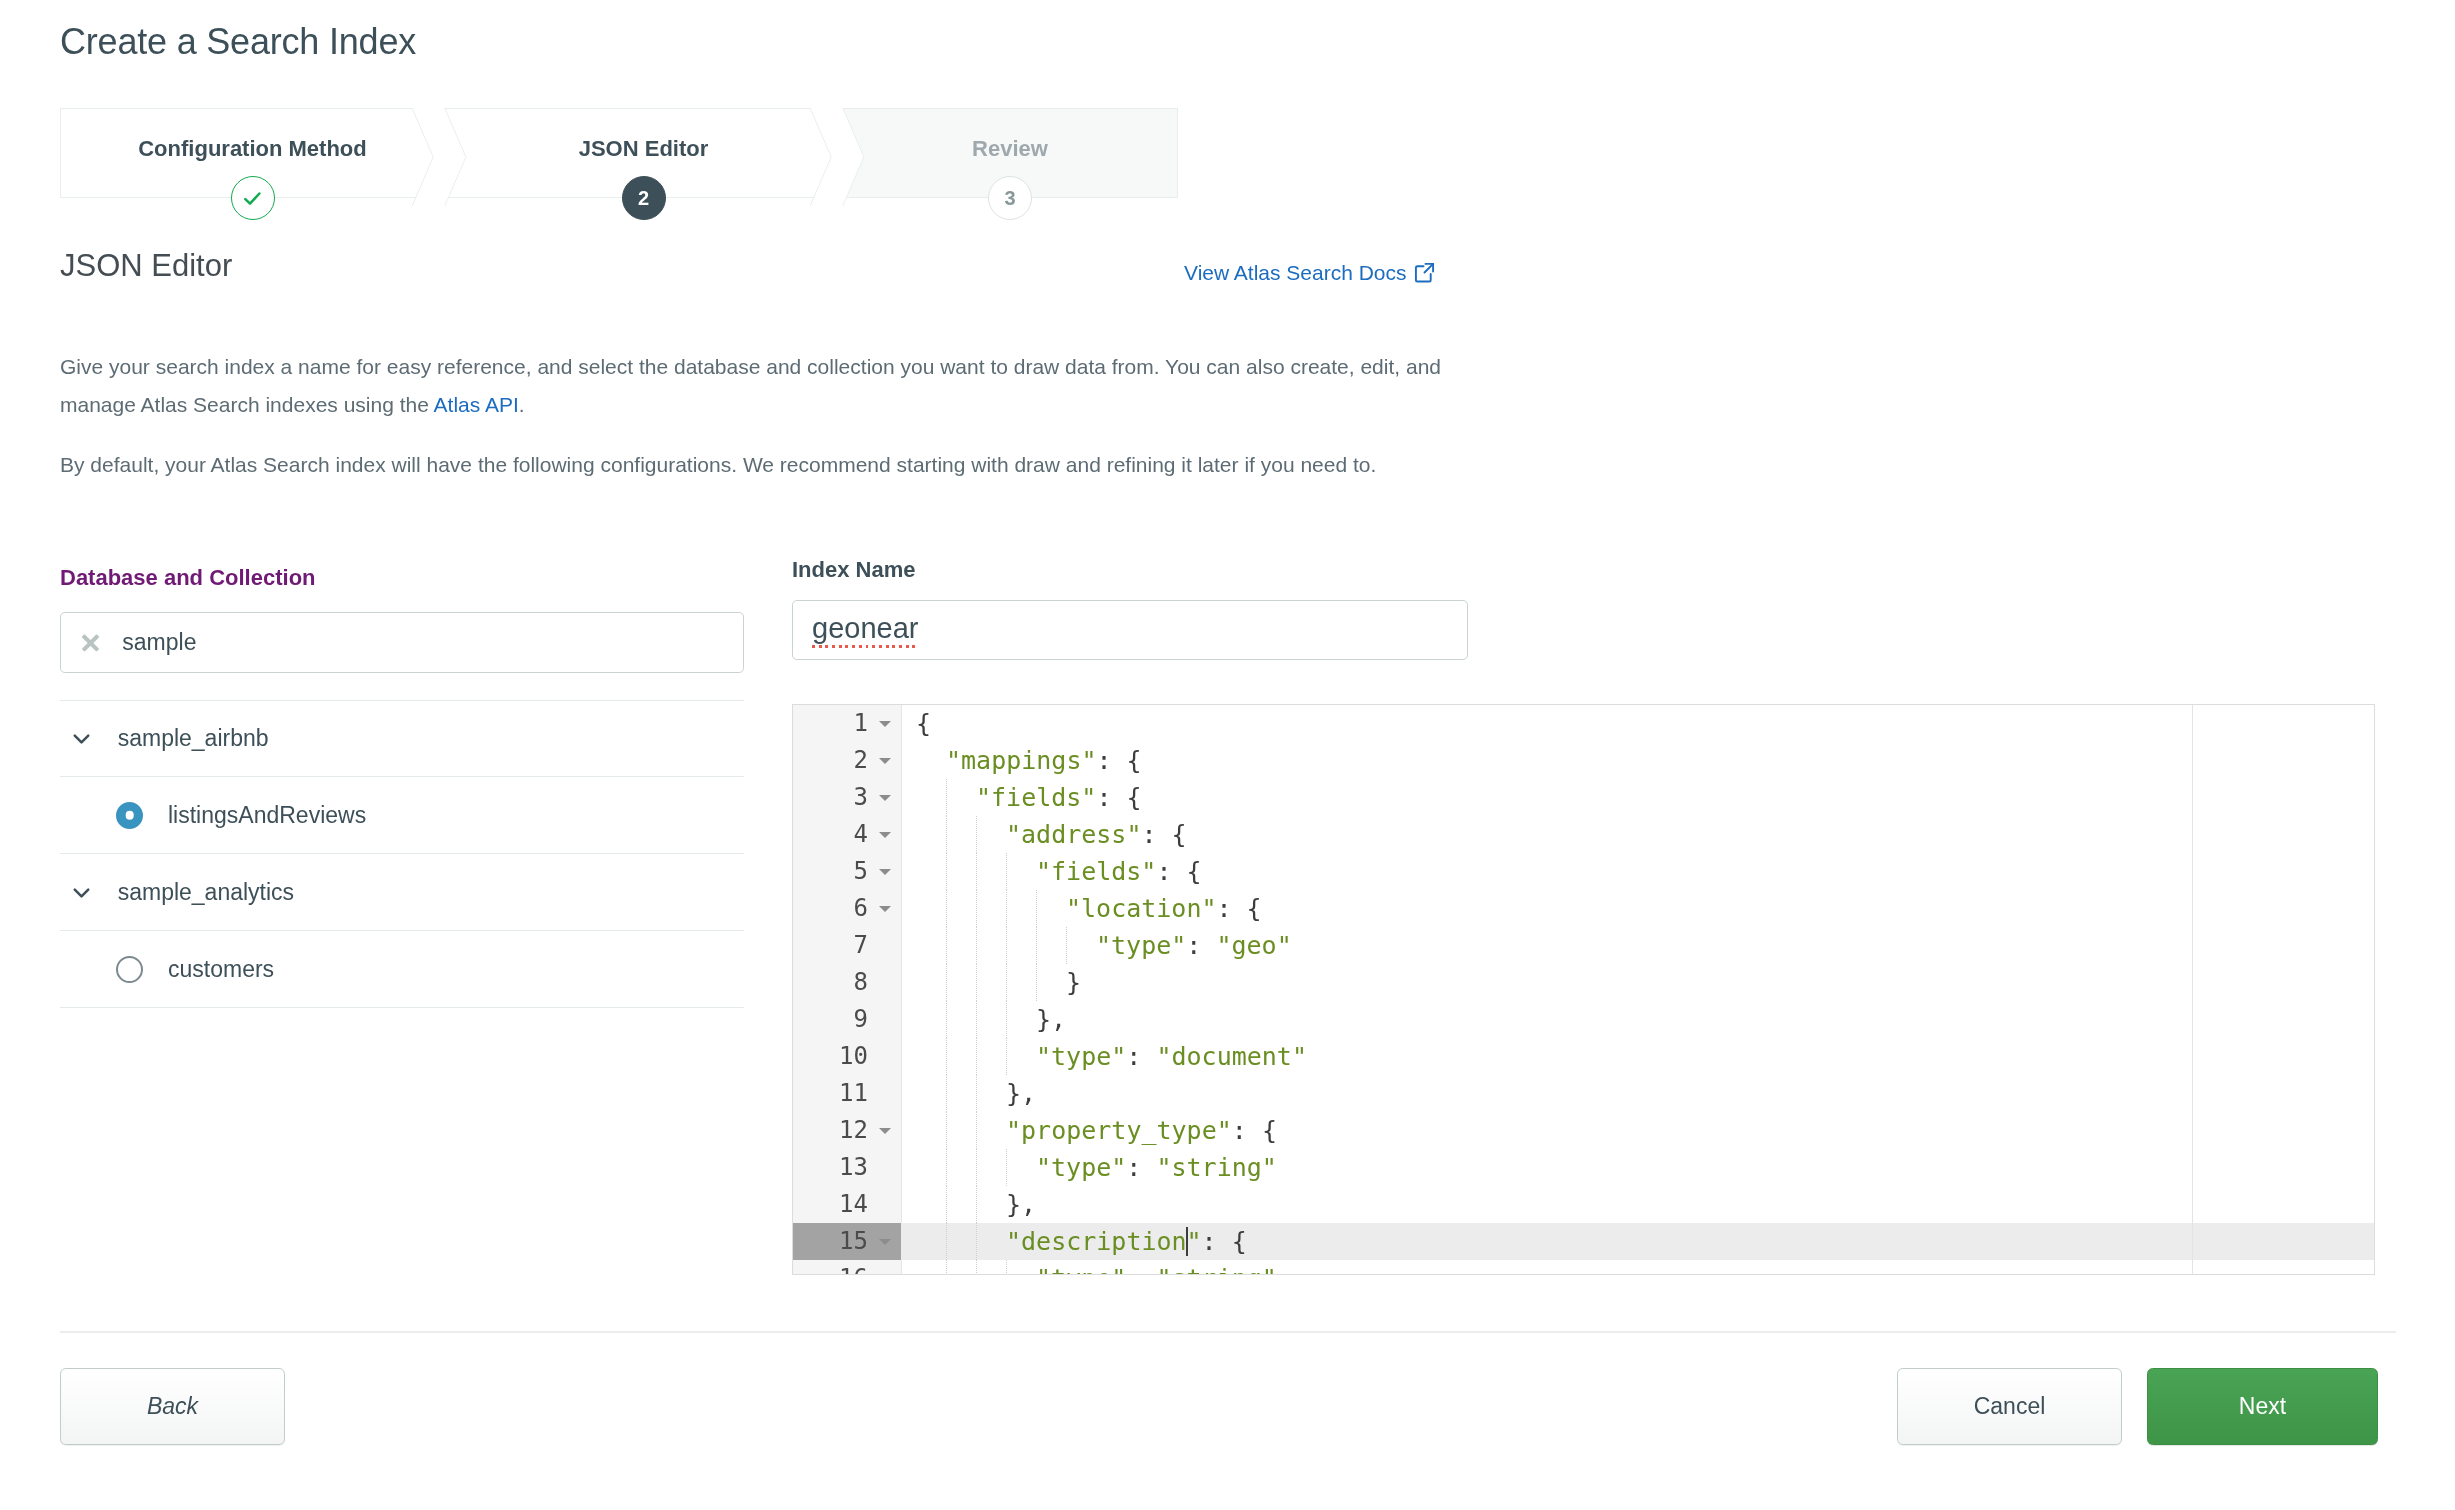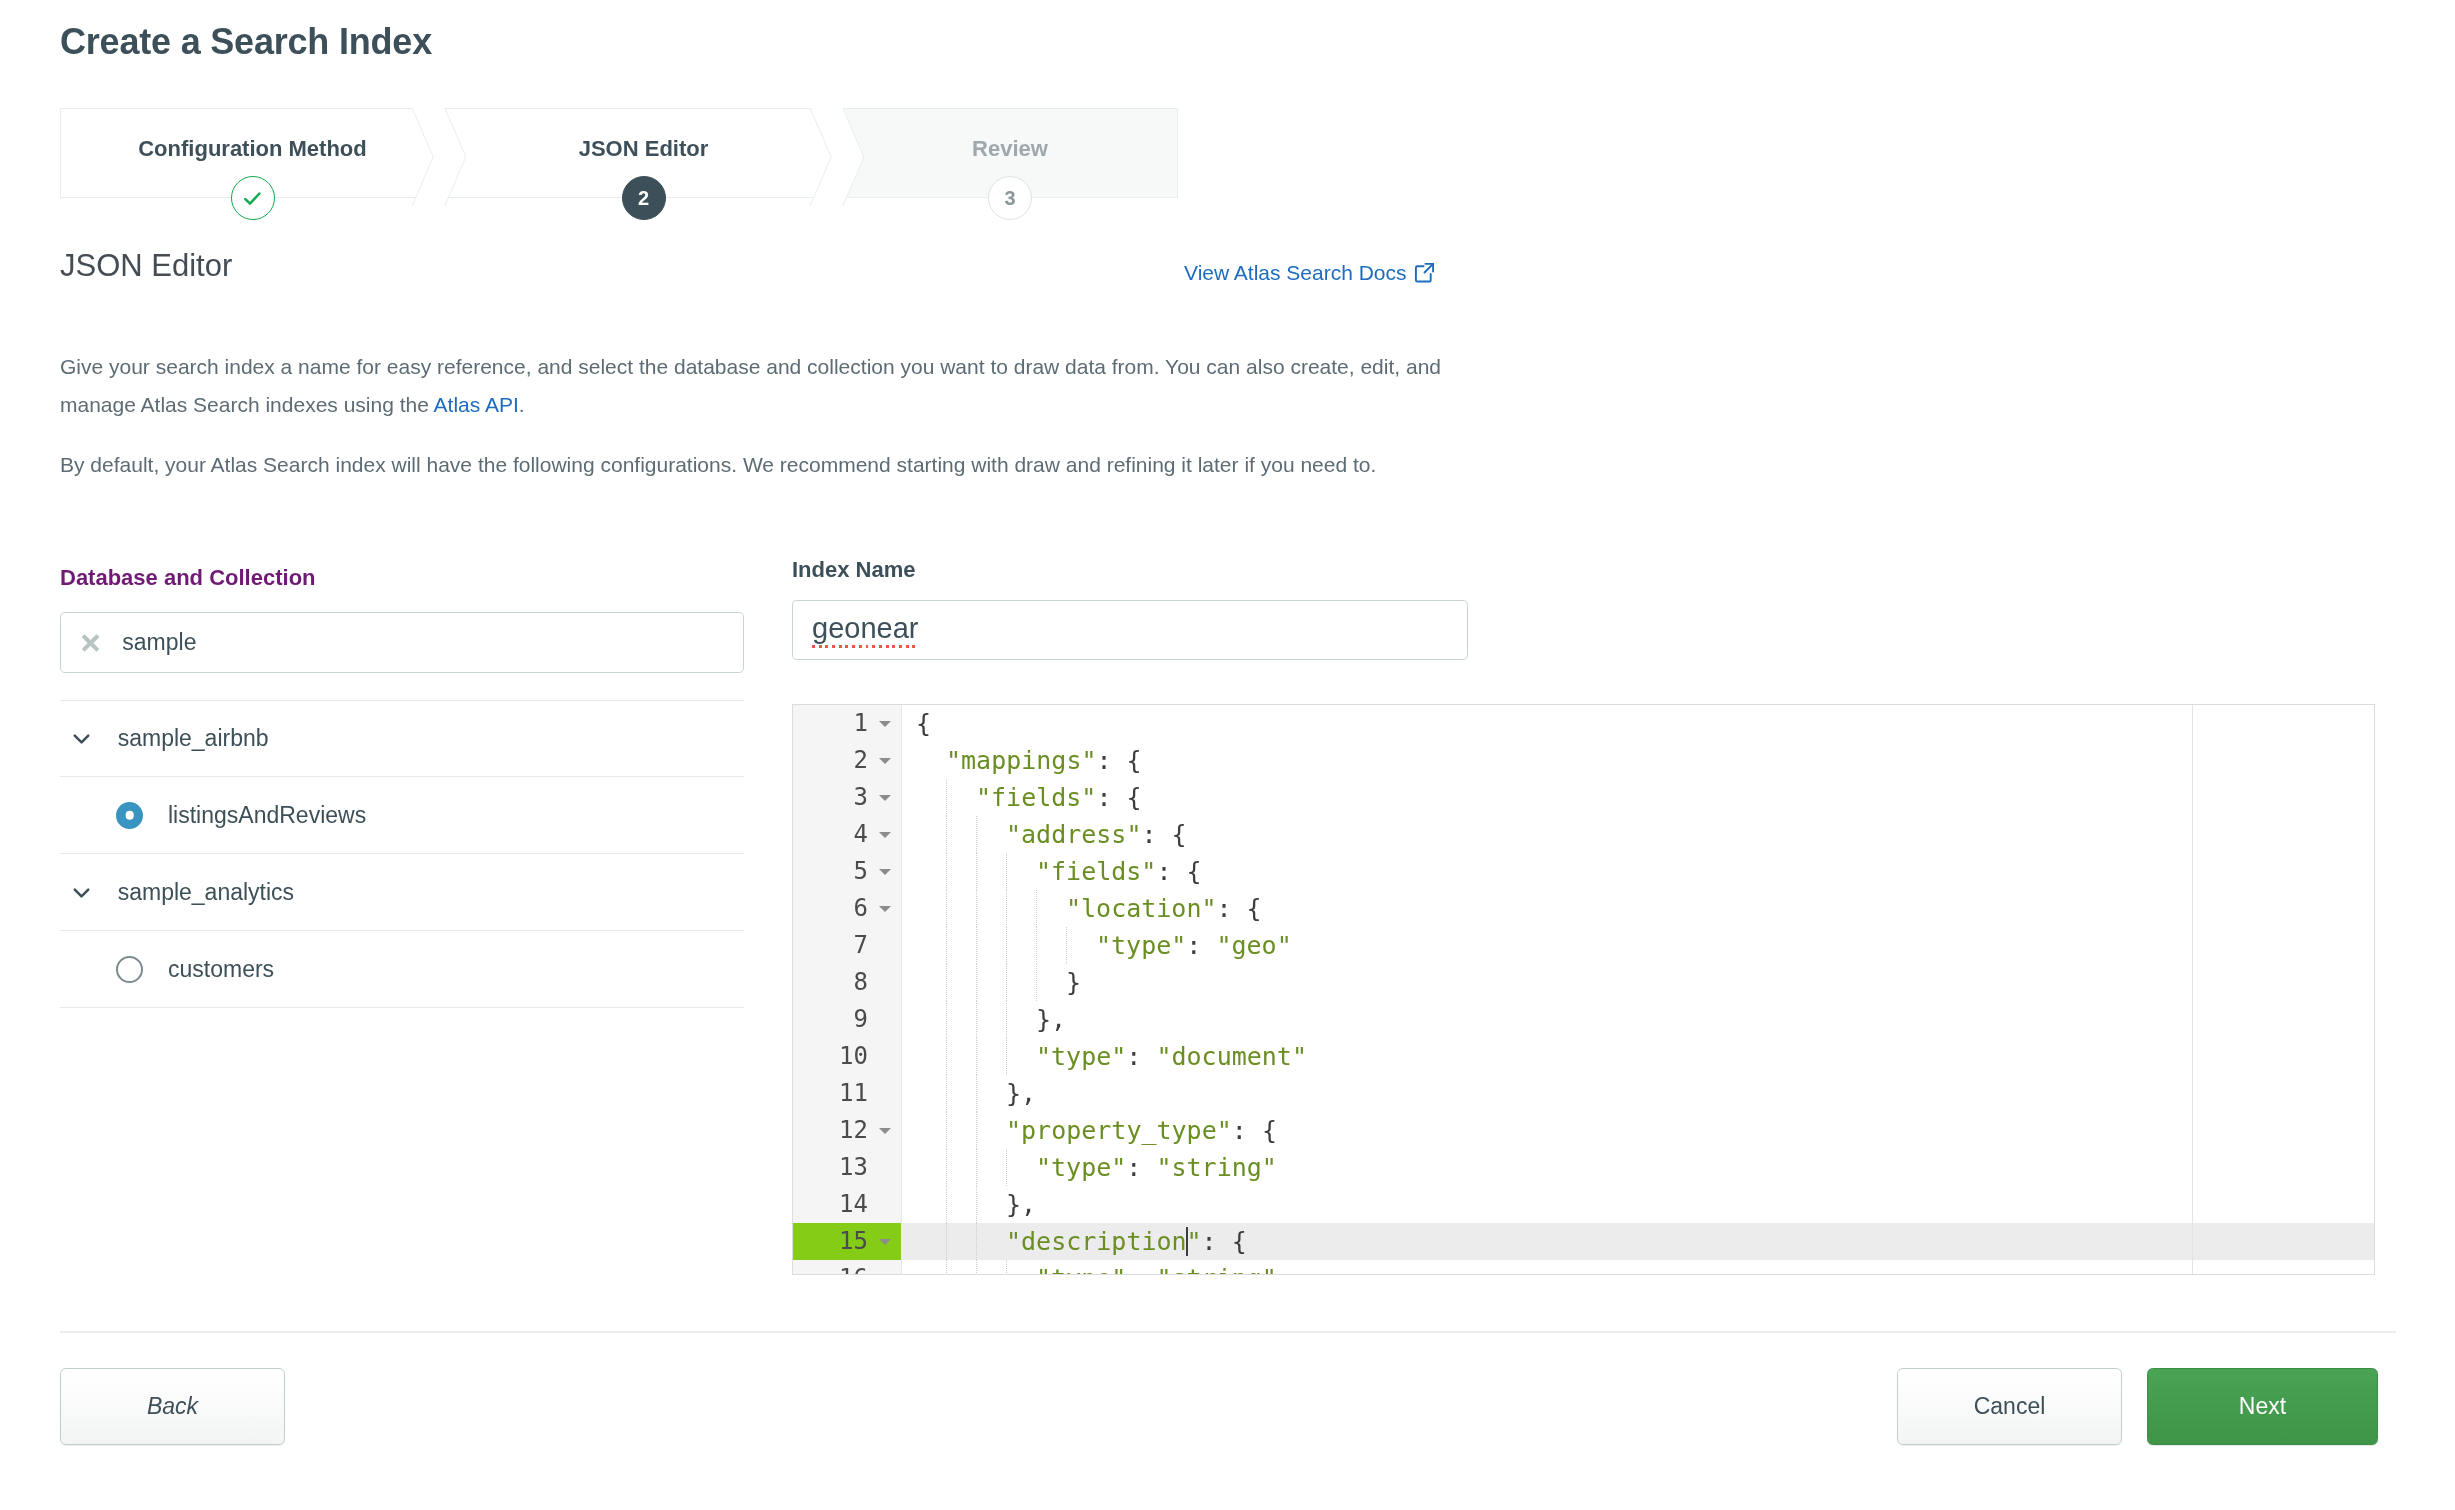--- a/index.html
+++ b/index.html
@@ -15,21 +15,21 @@
     overflow: hidden;
     position: relative;
   }
 
   
   .page-title {
     position: absolute;
     left: 60px;
     top: 21px;
     font-size: 36px;
-    font-weight: bold;
+    font-weight: normal;
     color: #3d4f58;
     letter-spacing: -0.2px;
   }
 
   
   .stepper {
     position: absolute;
     left: 60px;
     top: 108px;
     width: 1118px;
@@ -333,21 +333,21 @@
     z-index: 4;
   }
   .code-line {
     position: relative;
     height: 37px;
     line-height: 37px;
     white-space: pre;
     font-size: 25px;
   }
   .code-line.active { background: #ececec; }
-  .code-line.active .ln-cell { background: #84cc16; }
+  .code-line.active .ln-cell { background: #a3a3a3; }
   .ln-cell {
     position: absolute;
     left: 0;
     top: 0;
     width: 108px;
     height: 37px;
     box-sizing: border-box;
     padding-right: 33px;
     text-align: right;
     color: #4b4b4b;

